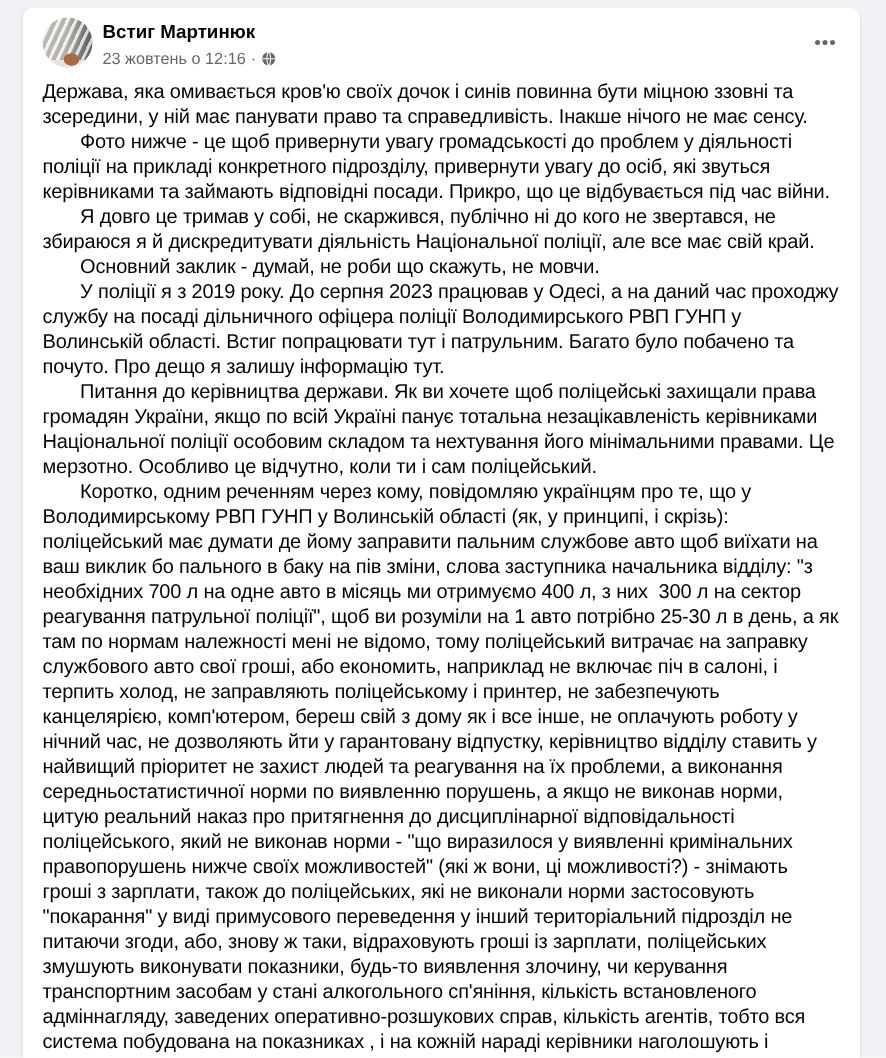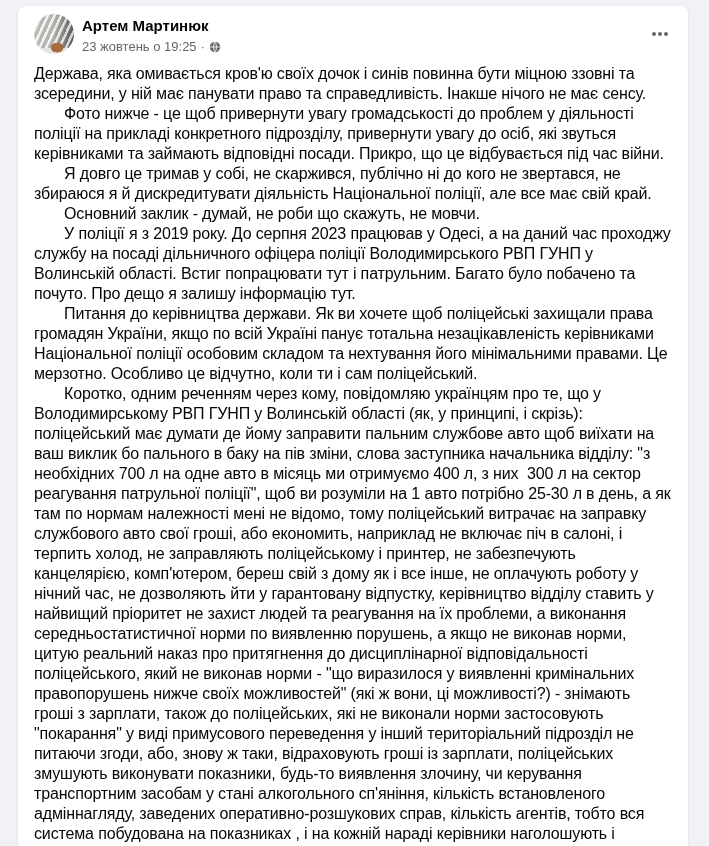--- a/index.html
+++ b/index.html
@@ -97,23 +97,23 @@
 </head>
 <body>
 
 <div class="post-card">
 
   <div class="post-header">
 
     <div class="avatar"></div>
 
     <div class="header-info">
-      <div class="author-name">Артем Мартинюк</div>
+      <div class="author-name">Встиг Мартинюк</div>
       <div class="post-meta">
-        <span>23 жовтень о 19:25</span>
+        <span>23 жовтень о 12:16</span>
         <span class="meta-sep">·</span>
         <span class="globe-icon-wrap">
           <svg width="12" height="12" viewBox="0 0 16 16" aria-hidden="true">
             <circle cx="8" cy="8" r="7" fill="#65676b"></circle>
             <path d="M1 8 H15 M8 1 C10.6 3.2 10.6 12.8 8 15 M8 1 C5.4 3.2 5.4 12.8 8 15" stroke="#ffffff" stroke-width="1.1" fill="none"></path>
           </svg>
         </span>
       </div>
     </div>
 

